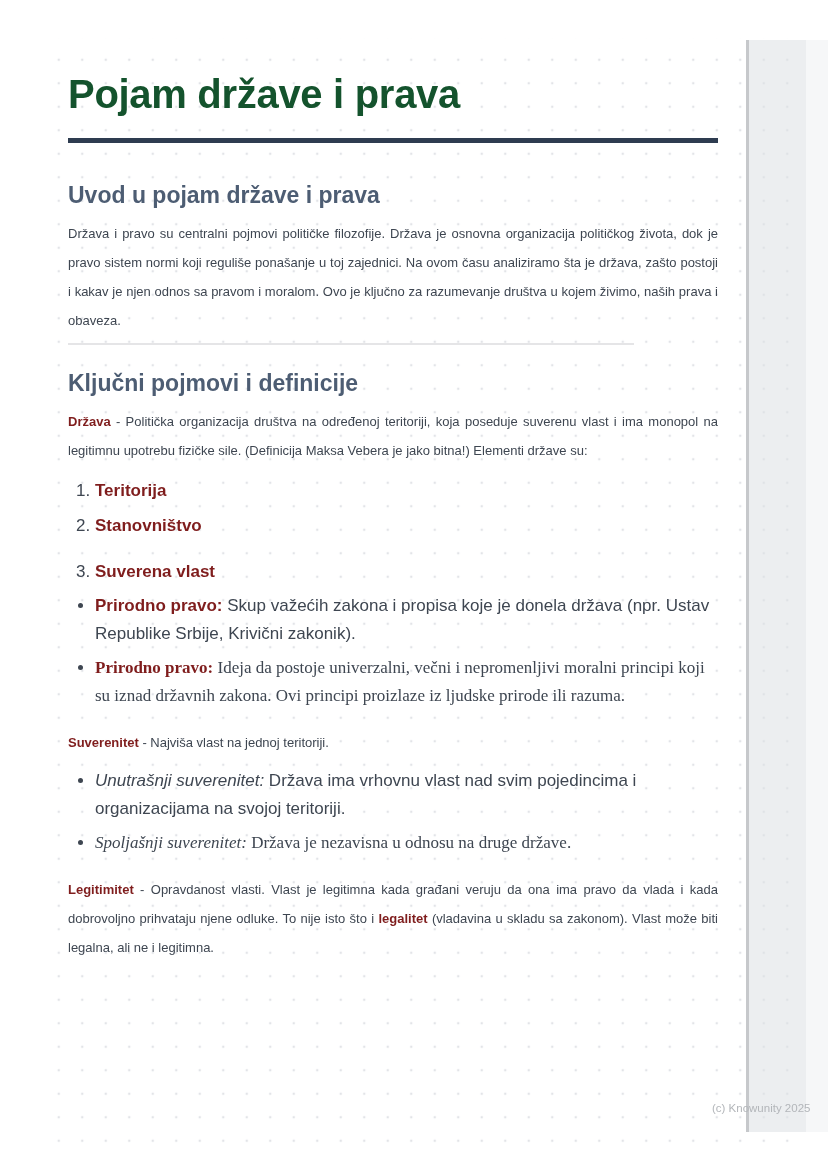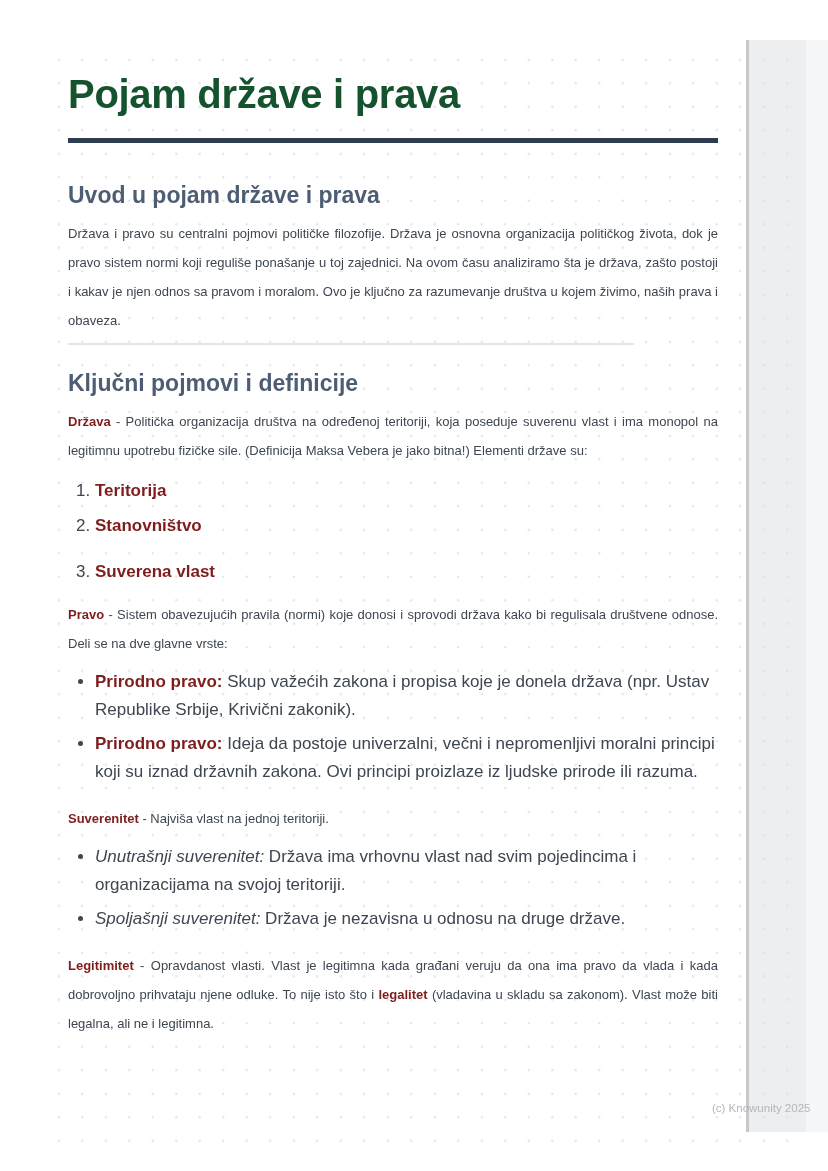--- a/index.html
+++ b/index.html
@@ -59,21 +59,21 @@
     font-size:17px;line-height:20px;list-style:decimal;
     color:#3e4651;
   }
   ol.elements li{margin-bottom:15px;}
   ol.elements li:last-child{margin-bottom:0;margin-top:26px;}
   ul.terms{
     margin:10px 0 0;padding-left:27px;list-style:disc;
     color:#3e4651;
   }
   ul.terms li{font-size:17px;line-height:28px;margin-bottom:6px;}
-  ul.terms li:last-child{margin-bottom:0;}
+  ul.terms li:last-child{margin-bottom:0;font-family:Liberation Serif, serif;}
   p.after-list{margin-top:18px;}
   .watermark{
     position:absolute;left:712px;top:1102px;
     font-size:11.5px;color:#b3b6ba;z-index:3;
     white-space:nowrap;
   }
 </style>
 </head>
 <body>
 
@@ -94,21 +94,20 @@
   <h2 class="sec tight">Ključni pojmovi i definicije</h2>
 
   <p class="just"><strong>Država</strong><span> - Politička organizacija društva na određenoj teritoriji, koja poseduje suverenu vlast i ima monopol na legitimnu upotrebu fizičke sile. (Definicija Maksa Vebera je jako bitna!) Elementi države su:</span></p>
 
   <ol class="elements">
     <li><strong>Teritorija</strong></li>
     <li><strong>Stanovništvo</strong></li>
     <li><strong>Suverena vlast</strong></li>
   </ol>
 
-  <p class="just after-list"><strong>Pravo</strong><span> - Sistem obavezujućih pravila (normi) koje donosi i sprovodi država kako bi regulisala društvene odnose. Deli se na dve glavne vrste:</span></p>
 
   <ul class="terms">
     <li><strong>Prirodno pravo:</strong><span> Skup važećih zakona i propisa koje je donela država (npr. Ustav Republike Srbije, Krivični zakonik).</span></li>
     <li><strong>Prirodno pravo:</strong><span> Ideja da postoje univerzalni, večni i nepromenljivi moralni principi koji su iznad državnih zakona. Ovi principi proizlaze iz ljudske prirode ili razuma.</span></li>
   </ul>
 
   <p class="just after-list"><strong>Suverenitet</strong><span> - Najviša vlast na jednoj teritoriji.</span></p>
 
   <ul class="terms">
     <li><em>Unutrašnji suverenitet:</em><span> Država ima vrhovnu vlast nad svim pojedincima i organizacijama na svojoj teritoriji.</span></li>

